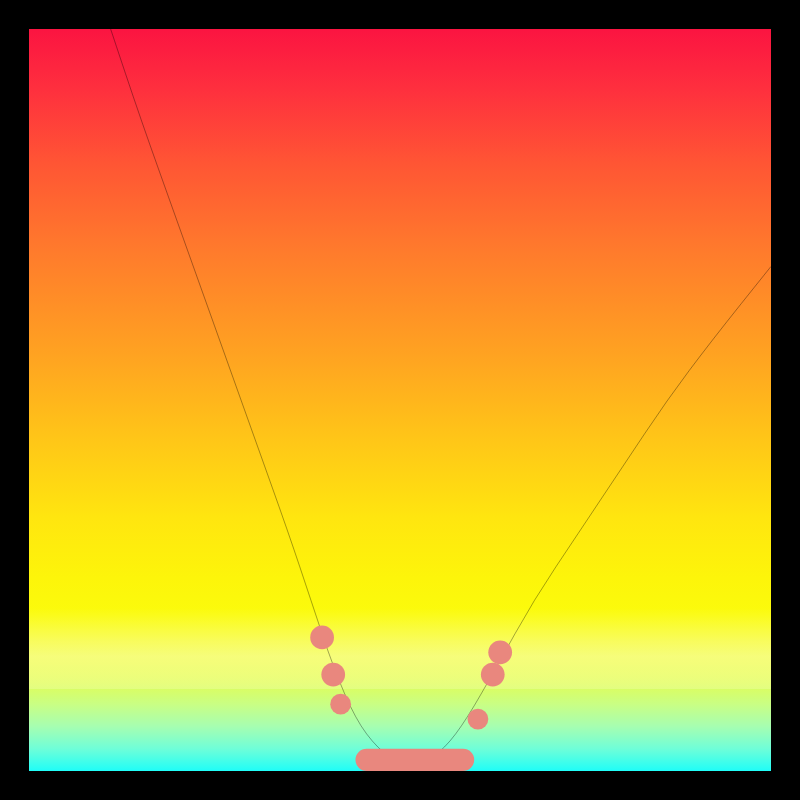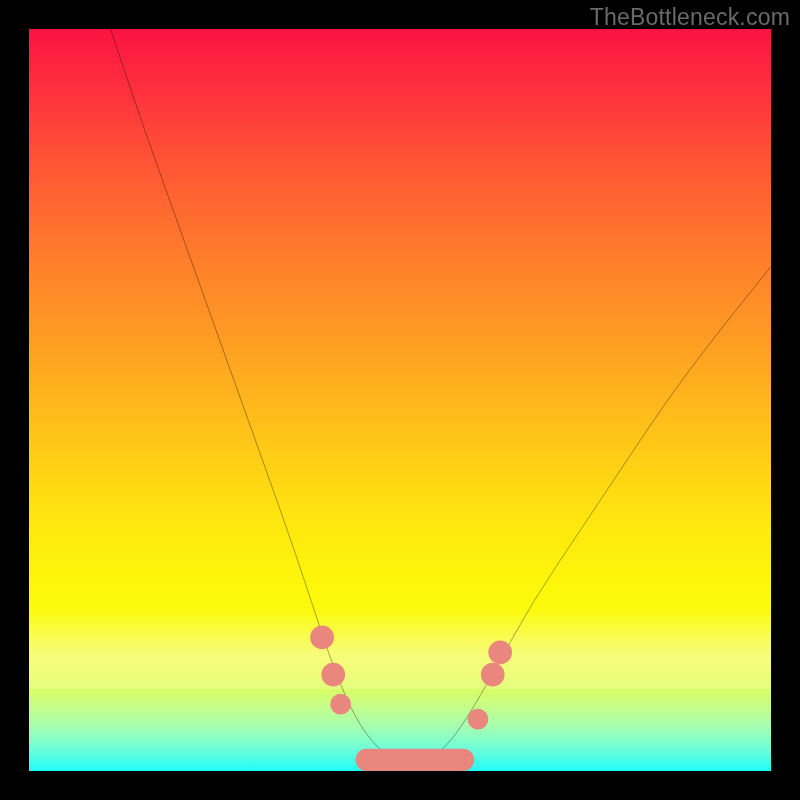--- a/index.html
+++ b/index.html
@@ -78,21 +78,20 @@
     position: absolute;
     inset: 0;
     width: 100%;
     height: 100%;
   }
 </style>
 </head>
 <body>
 
 <div class="frame">
-  <div class="watermark">TheBottleneck.com</div>
 
   <div class="plot-area">
     <div class="gradient"></div>
     <div class="pale-band"></div>
     <svg class="curve" viewBox="0 0 100 100" preserveAspectRatio="none">
       <g id="curve-group">
           <path d="M 11 0 Q 11 0 13 6 Q 15 12 17.5 19 Q 20 26 22.5 33 Q 25 40 27.5 47 Q 30 54 32.5 61 Q 35 68 36.5 72.5 Q 38 77 39.5 81.5 Q 41 86 42.5 89.5 Q 44 93 45.5 95 Q 47 97 48.5 98 Q 50 99 51.5 99 Q 53 99 54.5 98 Q 56.00000000000001 97 57.5 95 Q 59 93 61 89.5 Q 63 86 65.5 81.5 Q 68 77 71 72.5 Q 74 68 77 63.5 Q 80 59 83 54.5 Q 86 50 89 46 Q 92 42.00000000000001 96 37 T 100 32" fill="none" stroke="#000000" stroke-width="0.35" vector-effect="non-scaling-stroke"></path>
         </g>
       <g id="marker-group">
           <rect x="44" y="97" width="16" height="3" rx="1.5" fill="#e9877e"></rect>

